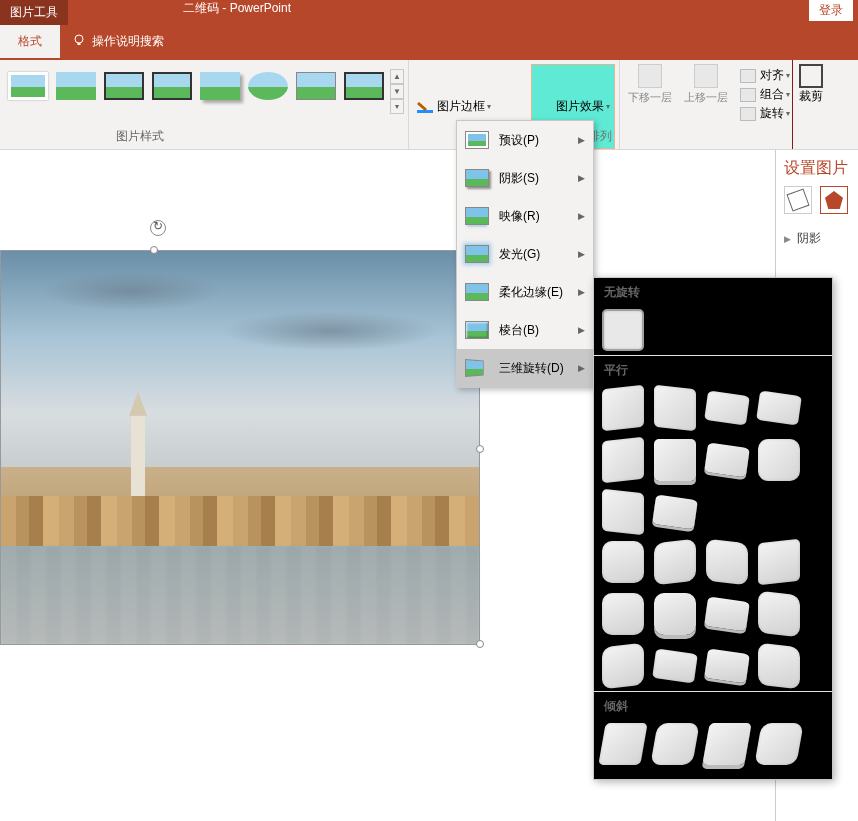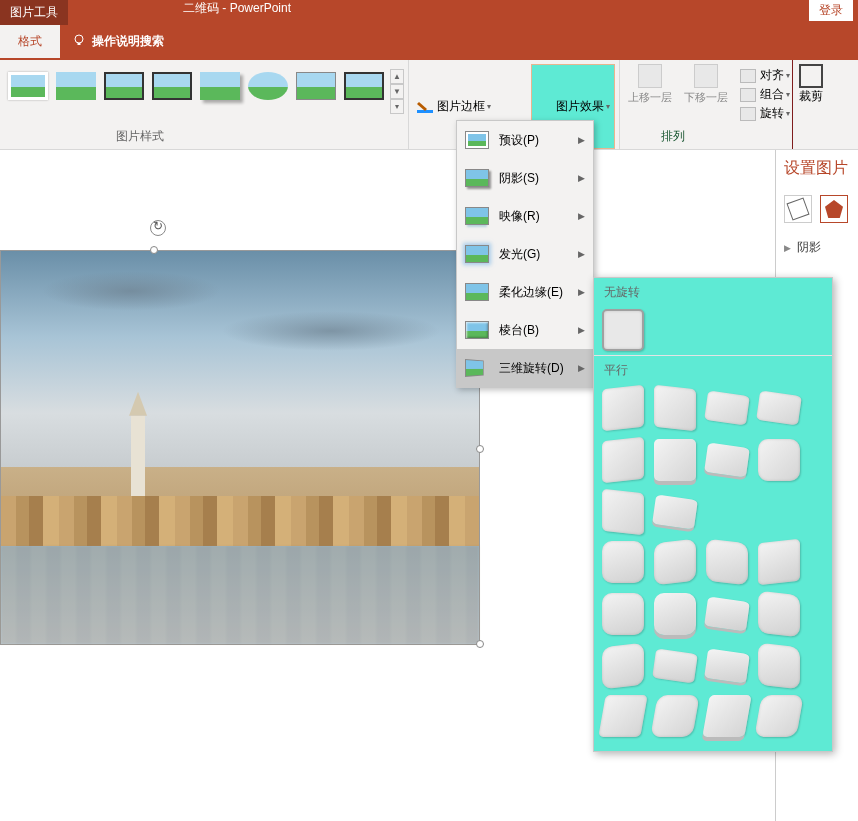--- a/index.html
+++ b/index.html
@@ -7,21 +7,21 @@
 
 .topbar { background: #b7472a; height: 25px; display: flex; align-items: flex-start; color: #fff; }
 .topbar .tool-context { background: #8a3420; padding: 4px 10px; height: 25px; display: flex; align-items: center; }
 .topbar .title { margin-left: 115px; }
 .topbar .login-btn { margin-left: auto; background: #fff; color: #b7472a; padding: 2px 10px; margin-right: 5px; cursor: pointer; }
 
 .tabbar { background: #b7472a; height: 35px; display: flex; align-items: flex-start; color: #fff; }
 .tabbar .tab { padding: 8px 18px; cursor: pointer; }
 .tabbar .tab.active { background: #f3f2f1; color: #b7472a; }
 .tabbar .help-icon { margin-left: 12px; margin-right: 6px; display: flex; align-items: center; padding-top: 8px; }
-.tabbar .search-help { padding-top: 8px; font-weight: bold; }
+.tabbar .search-help { padding-top: 8px; }
 
 .ribbon { background: #f3f2f1; height: 90px; display: flex; border-bottom: 1px solid #d8d8d8; }
 .style-gallery { display: flex; align-items: flex-start; padding: 8px 4px 0 4px; }
 .style-thumb { width: 46px; height: 34px; margin: 1px; display: flex; align-items: center; justify-content: center; cursor: pointer; }
 .style-thumb .pic { width: 40px; height: 28px; background: linear-gradient(to bottom, #a8d8f0 0%, #a8d8f0 55%, #5bb85b 55%, #5bb85b 100%); position: relative; }
 .style-thumb .pic.framed { border: 2px solid #333; }
 .style-thumb .pic.white-frame { border: 3px solid #fff; box-shadow: 0 0 2px rgba(0,0,0,0.3); }
 .style-thumb .pic.thin { border: 1px solid #888; }
 .style-thumb .pic.oval { border-radius: 50%; }
 .style-thumb .pic.shadow { box-shadow: 3px 3px 3px rgba(0,0,0,0.3); }
@@ -36,21 +36,21 @@
 .effect-icon { width: 16px; height: 14px; background: radial-gradient(circle at 30% 30%, #fff, #888); border-radius: 3px; }
 .dropdown-arrow { font-size: 8px; color: #666; margin-left: 2px; }
 
 .arrange-group { display: flex; padding: 4px 2px 0 2px; border-left: 1px solid #d8d8d8; }
 .arrange-btn { display: flex; flex-direction: column; align-items: center; padding: 0 6px; cursor: pointer; color: #888; }
 .arrange-btn .ico { width: 24px; height: 24px; background: #e8e8e8; border: 1px solid #ccc; margin-bottom: 2px; }
 .arrange-btn .lbl { font-size: 11px; white-space: nowrap; }
 .arrange-col { display: flex; flex-direction: column; padding: 2px 0 16px 6px; }
 .arr-mini { display: flex; align-items: center; padding: 1px 0; cursor: pointer; font-size: 11px; }
 .arr-mini .mi { width: 16px; height: 14px; background: #e8e8e8; border: 1px solid #bbb; margin-right: 4px; }
-.group-label2 { text-align: center; color: #14532d; font-size: 12px; position: absolute; width: 110px; top: 128px; left: 618px; }
+.group-label2 { text-align: left; color: #737373; font-size: 12px; position: absolute; width: 110px; top: 128px; left: 588px; }
 
 .crop-group { border-left: 1px solid #7f1d1d; padding: 4px 6px 0 6px; display: flex; }
 .crop-btn { display: flex; flex-direction: column; align-items: center; cursor: pointer; }
 .crop-btn .ico { width: 24px; height: 24px; border: 2px solid #444; position: relative; }
 
 .work-area { position: absolute; top: 150px; left: 0; right: 0; bottom: 0; background: #e6e6e6; display: flex; }
 .slide-canvas { background: #fff; width: 775px; height: 100%; position: relative; }
 .image-placeholder { position: absolute; left: 0; top: 100px; width: 480px; height: 395px; border: 1px solid #999; }
 .rotate-handle { position: absolute; top: 70px; left: 150px; width: 16px; height: 16px; border: 1px solid #888; border-radius: 50%; }
 .rotate-handle::after { content:"↻"; position:absolute; top:-2px; left:2px; color:#555; font-size:12px; }
@@ -59,21 +59,21 @@
 .sky { height: 55%; background: linear-gradient(to bottom,#6a8fa8 0%, #a8c4d6 40%, #d8dde0 75%, #c8cdd0 100%); position: relative; }
 .cloud { position: absolute; width: 180px; height: 40px; background: radial-gradient(ellipse, rgba(110,130,145,0.7), transparent 70%); border-radius: 50%; }
 .town { height: 20%; background: linear-gradient(to bottom, #c9b088 0%, #b89a6f 100%); position: relative; }
 .tower { position: absolute; left: 130px; bottom: 0; width: 14px; height: 130px; background: #e8e2d4; }
 .tower::before { content:""; position:absolute; top:-24px; left:-2px; width:18px; height:24px; background:#d4c9b0; clip-path: polygon(50% 0,100% 100%,0 100%); }
 .buildings { position:absolute; bottom:0; left:0; right:0; height: 50px; background: repeating-linear-gradient(90deg,#c9a46f 0 15px,#b8935e 15px 28px,#a67f4d 28px 42px,#d4b078 42px 58px); }
 .water { height: 25%; background: linear-gradient(to bottom, #9ab4c4 0%, #b8c8d4 100%); position: relative; }
 .reflection { position:absolute; top:0; left:0; right:0; height:100%; background: repeating-linear-gradient(90deg, rgba(180,150,110,0.25) 0 15px, rgba(160,130,95,0.25) 15px 30px); filter: blur(1px); }
 
 .format-pane { position: absolute; right: 0; top: 0; width: 83px; background: #fff; border-left: 1px solid #ccc; height: 100%; padding: 8px 4px; }
-.format-pane .title { color: #b7472a; font-size: 16px; margin-bottom: 16px; padding-left: 4px; }
+.format-pane .title { color: #b7472a; font-size: 16px; margin-bottom: 7px; padding-left: 4px; }
 .pane-icons { display: flex; gap: 8px; padding-left: 4px; margin-bottom: 12px; }
 .pane-ico { width: 28px; height: 28px; border: 1px solid #ccc; cursor: pointer; display: flex; align-items: center; justify-content: center; }
 .pane-ico.active { border-color: #b7472a; }
 .pentagon { width: 18px; height: 18px; background: #b7472a; clip-path: polygon(50% 0, 100% 38%, 82% 100%, 18% 100%, 0 38%); }
 .bucket { width: 18px; height: 18px; border: 1.5px solid #666; transform: rotate(-20deg); }
 .pane-section { display: flex; align-items: center; padding: 4px; cursor: pointer; color: #444; }
 .pane-section .caret { font-size: 9px; margin-right: 6px; color: #888; }
 
 .effects-menu { position: absolute; left: 456px; top: 120px; width: 138px; background: #f3f2f1; border: 1px solid #c8c8c8; box-shadow: 2px 2px 6px rgba(0,0,0,0.25); }
 .eff-item { display: flex; align-items: center; padding: 10px 8px; cursor: pointer; position: relative; }
@@ -81,21 +81,21 @@
 .eff-item .thumb { width: 24px; height: 18px; background: linear-gradient(to bottom,#7fc4e8 0 55%,#5bb85b 55% 100%); margin-right: 10px; border: 1px solid #888; }
 .eff-item .thumb.preset { box-shadow: inset 0 0 0 2px #fff; }
 .eff-item .thumb.shadow-t { box-shadow: 2px 2px 2px rgba(0,0,0,0.4); }
 .eff-item .thumb.reflect-t { box-shadow: 0 4px 2px -2px rgba(120,180,200,0.5); }
 .eff-item .thumb.glow-t { box-shadow: 0 0 4px 2px rgba(120,180,230,0.6); }
 .eff-item .thumb.soft-t { filter: blur(0.5px); }
 .eff-item .thumb.bevel-t { box-shadow: inset 1px 1px 2px rgba(255,255,255,0.7), inset -1px -1px 2px rgba(0,0,0,0.3); }
 .eff-item .thumb.rot3d-t { transform: perspective(40px) rotateY(20deg); transform-origin: left; }
 .eff-item .arrow { position: absolute; right: 8px; font-size: 9px; color: #666; }
 
-.rot3d-flyout { position: absolute; left: 593px; top: 277px; width: 240px; background: #5eead4; border: 1px solid #c8c8c8; box-shadow: 2px 2px 8px rgba(0,0,0,0.3); padding-bottom: 10px; }
+.rot3d-flyout { position: absolute; left: 593px; top: 277px; width: 240px; background: #000000; border: 1px solid #c8c8c8; box-shadow: 2px 2px 8px rgba(0,0,0,0.3); padding-bottom: 10px; font-weight: bold; }
 .fly-section { padding: 6px 10px 4px 10px; color: #666; border-top: 1px solid #e4e4e4; }
 .fly-section:first-child { border-top: none; }
 .fly-grid { display: flex; flex-wrap: wrap; padding: 4px 8px; gap: 10px; }
 .fly-thumb { width: 42px; height: 42px; background: #f0f0f0; border-radius: 5px; cursor: pointer; box-shadow: inset 0 0 3px rgba(0,0,0,0.15), 1px 1px 2px rgba(0,0,0,0.2); }
 .fly-thumb.no-rot { border: 2px solid #a0a0a0; background: #e8e8e8; }
 .fly-thumb.para { background: linear-gradient(135deg,#f4f4f4,#d4d4d4); }
 .fly-thumb.persp { background: linear-gradient(160deg,#f4f4f4,#d0d0d0); }
 .fly-thumb.skew1 { transform: skewY(-6deg); }
 .fly-thumb.skew2 { transform: skewY(6deg); }
 .fly-thumb.rnd { border-radius: 10px; }
@@ -169,25 +169,25 @@
     <div class="fmt-row highlight">
       <span class="fmt-icon"><span class="effect-icon"></span></span>
       <span>图片效果</span>
       <span class="dropdown-arrow">▾</span>
     </div>
   </div>
 
   <div class="arrange-group">
     <div class="arrange-btn">
       <div class="ico"></div>
-      <div class="lbl">上移一层</div>
+      <div class="lbl">下移一层</div>
     </div>
     <div class="arrange-btn">
       <div class="ico"></div>
-      <div class="lbl">下移一层</div>
+      <div class="lbl">上移一层</div>
     </div>
     <div class="arrange-col">
       <div class="arr-mini">
           <span class="mi"></span>
           <span>对齐</span>
           <span class="dropdown-arrow">▾</span>
         </div>
       <div class="arr-mini">
           <span class="mi"></span>
           <span>组合</span>
@@ -311,19 +311,20 @@
     <div class="fly-thumb persp skew1"></div>
     <div class="fly-thumb persp rnd"></div>
     <div class="fly-thumb persp thick rnd"></div>
     <div class="fly-thumb persp diamond thick"></div>
     <div class="fly-thumb persp skew2 rnd"></div>
     <div class="fly-thumb persp rnd skew1"></div>
     <div class="fly-thumb persp diamond"></div>
     <div class="fly-thumb persp diamond thick"></div>
     <div class="fly-thumb persp rnd skew2"></div>
   </div>
+  <div class="fly-section">倾斜</div>
   <div class="fly-grid">
     <div class="fly-thumb para obliq"></div>
     <div class="fly-thumb para obliq rnd"></div>
     <div class="fly-thumb para obliq thick"></div>
     <div class="fly-thumb para obliq rnd"></div>
   </div>
 </div>
 
 </body></html>

